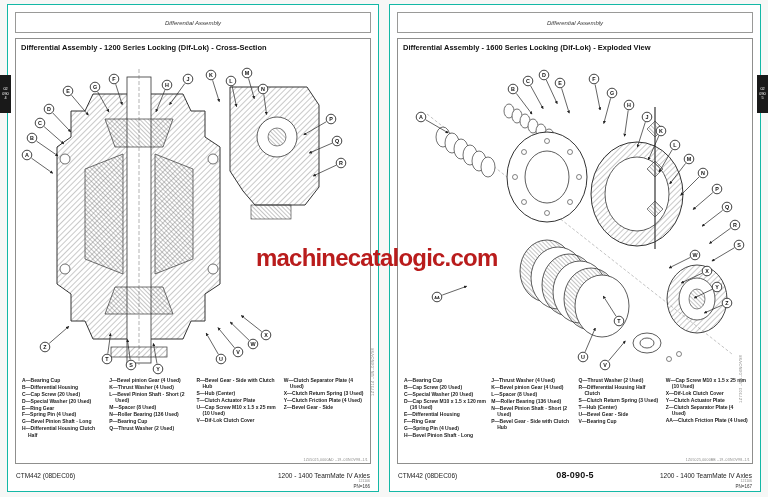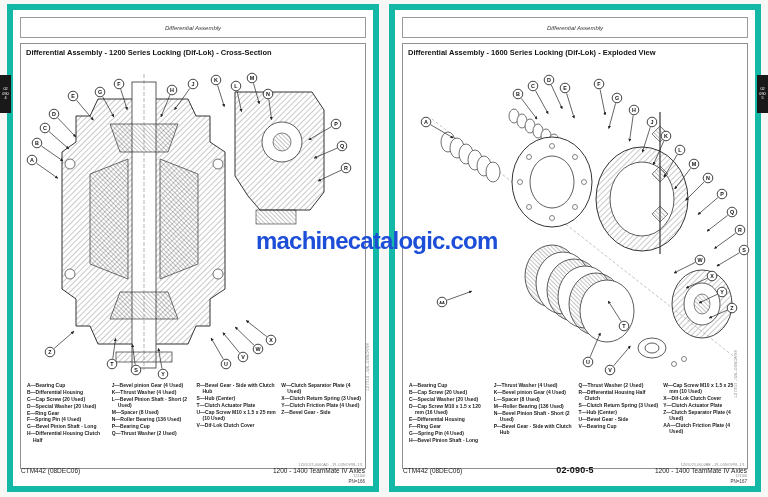--- a/index.html
+++ b/index.html
@@ -1,20 +1,20 @@
 <!DOCTYPE html>
 <html><head>
 <meta charset="utf-8">
 <style>
   html,body{margin:0;padding:0;}
   body{
     width:768px;height:497px;position:relative;overflow:hidden;
     background:#f7f7f6;font-family:"Liberation Sans",sans-serif;color:#1a1a1a;
   }
-  .page{position:absolute;top:4px;width:372px;height:488px;background:#fff;border:6px solid #14b8a6;box-sizing:border-box;}
+  .page{position:absolute;top:4px;width:372px;height:488px;background:#fff;border:1px solid #14b8a6;box-sizing:border-box;}
   #page-left{left:7px;}
   #page-right{left:389px;}
 
   .running-header{
     position:absolute;top:7px;left:7px;right:7px;height:19px;border:1px solid #9a9a98;
     display:flex;align-items:center;justify-content:center;
     font-size:6px;font-style:italic;color:#3a3a3a;background:#fff;
   }
   .main-box{position:absolute;top:33px;left:7px;right:7px;height:424px;border:1px solid #8f8f8d;background:#fff;}
   .fig-title{position:absolute;top:4px;left:5px;right:5px;font-size:7.5px;font-weight:bold;color:#111;}
@@ -38,22 +38,22 @@
 
   .side-tab{
     position:absolute;top:75px;width:11px;height:38px;background:#191919;color:#fff;
     display:flex;align-items:center;justify-content:center;text-align:center;
     font-size:3.8px;line-height:4.8px;white-space:pre-line;
   }
   #tab-left{left:0;}
   #tab-right{right:0;}
 
   .watermark{
-    position:absolute;left:256px;top:227px;z-index:30;
-    font-size:24px;font-weight:bold;letter-spacing:-0.8px;color:#1d4ed8;
+    position:absolute;left:256px;top:244px;z-index:30;
+    font-size:24px;font-weight:bold;letter-spacing:-0.8px;color:#b91c1c;
     white-space:nowrap;
   }
   svg text{font-family:"Liberation Sans",sans-serif;}
 </style>
 </head>
 <body>
 
 <div class="page" id="page-left">
   <div class="running-header">
     <span>Differential Assembly</span>
@@ -396,21 +396,21 @@
           <div class="legend-line">Y—Clutch Actuator Plate</div>
           <div class="legend-line">Z—Clutch Separator Plate (4 Used)</div>
           <div class="legend-line">AA—Clutch Friction Plate (4 Used)</div>
         </div>
     </div>
     <div class="fig-code">1Z05025,0000BB –19–03NOV98–1/1</div>
   </div>
   <div class="fig-vert">1Z7303 –UN–04NOV98</div>
 
   <div class="footer-left">CTM442 (08DEC06)</div>
-  <div class="footer-center">02-090-5</div>
+  <div class="footer-center">08-090-5</div>
   <div class="footer-right">1200 - 1400 TeamMate IV Axles</div>
   <div class="footer-datecode">121106</div>
   <div class="footer-pn">PN=167</div>
 </div>
 
 <div class="side-tab" id="tab-left">02
 090
 4</div>
 <div class="side-tab" id="tab-right">02
 090

